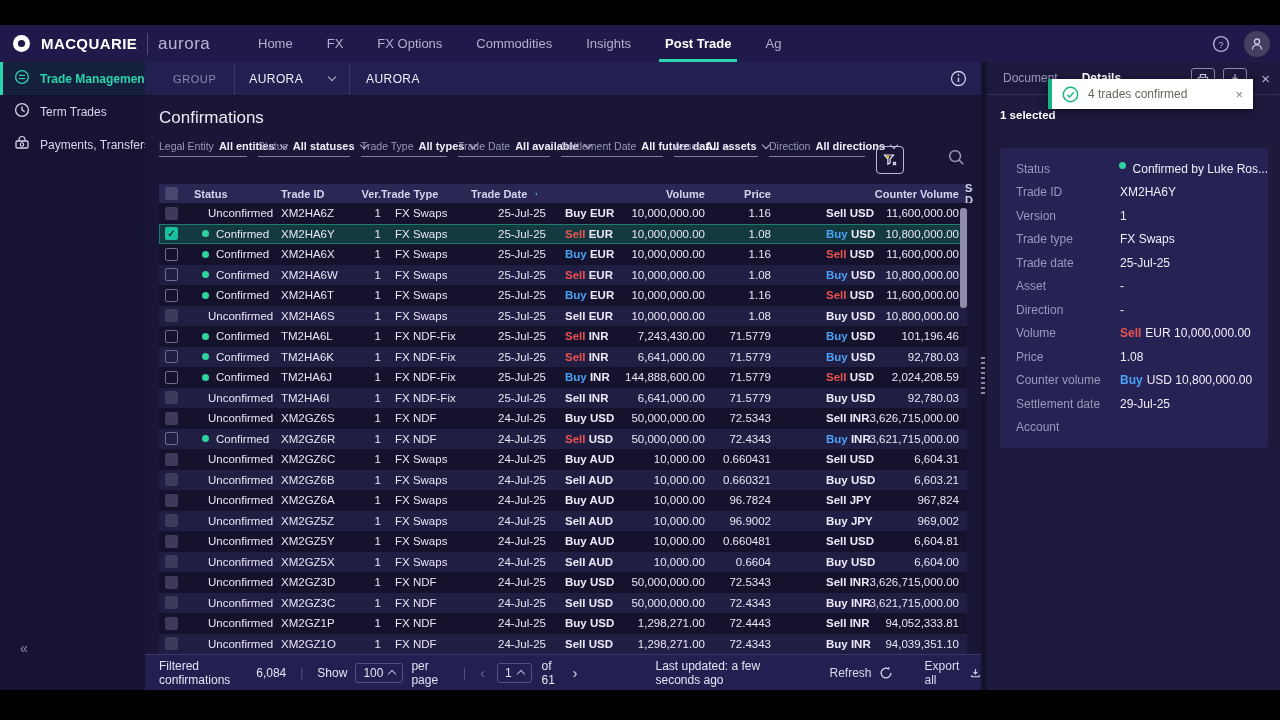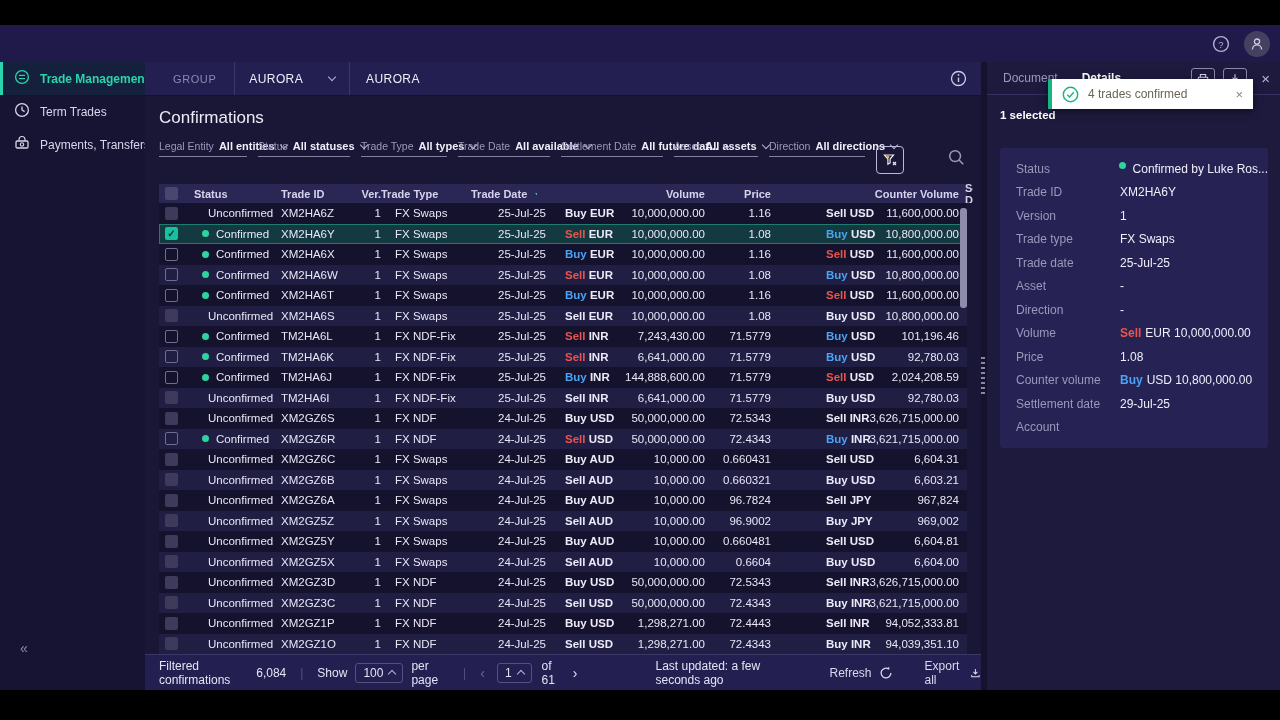--- a/index.html
+++ b/index.html
@@ -143,20 +143,38 @@
     align-items:center; z-index:50; }
   #toast-msg { color:#6a6458; font-size:12px; margin-left:9px; flex:1; }
   #toast-close { color:#8a8578; font-size:13px; margin-right:10px; cursor:pointer; }
 </style>
 </head>
 <body>
 
 <div id="app">
 
   <div id="topnav">
+    <div class="brand">
+      <svg width="19" height="19" viewBox="0 0 19 19">
+        <circle cx="9.5" cy="9.5" r="8.5" fill="#ffffff"></circle>
+        <circle cx="9.5" cy="9.5" r="3.6" fill="#201a4a"></circle>
+      </svg>
+      <span class="brand-name">MACQUARIE</span>
+      <span class="brand-div"></span>
+      <span class="brand-product">aurora</span>
+    </div>
+    <div id="nav-items">
+        <div class="nav-item">Home</div>
+        <div class="nav-item">FX</div>
+        <div class="nav-item">FX Options</div>
+        <div class="nav-item">Commodities</div>
+        <div class="nav-item">Insights</div>
+        <div class="nav-item active">Post Trade</div>
+        <div class="nav-item">Ag</div>
+      </div>
     <div id="nav-right">
       <svg width="18" height="18" viewBox="0 0 18 18">
         <circle cx="9" cy="9" r="7.4" fill="none" stroke="#b4b0d2" stroke-width="1.4"></circle>
         <text x="9" y="12.6" text-anchor="middle" font-size="9.5" fill="#b4b0d2" font-family="Liberation Sans, sans-serif">?</text>
       </svg>
       <span class="avatar">
         <svg width="14" height="14" viewBox="0 0 14 14">
           <circle cx="7" cy="4.6" r="2.6" fill="none" stroke="#cfcce8" stroke-width="1.3"></circle>
           <path d="M2.4 12.4 a4.6 4.6 0 0 1 9.2 0" fill="none" stroke="#cfcce8" stroke-width="1.3"></path>
         </svg>

